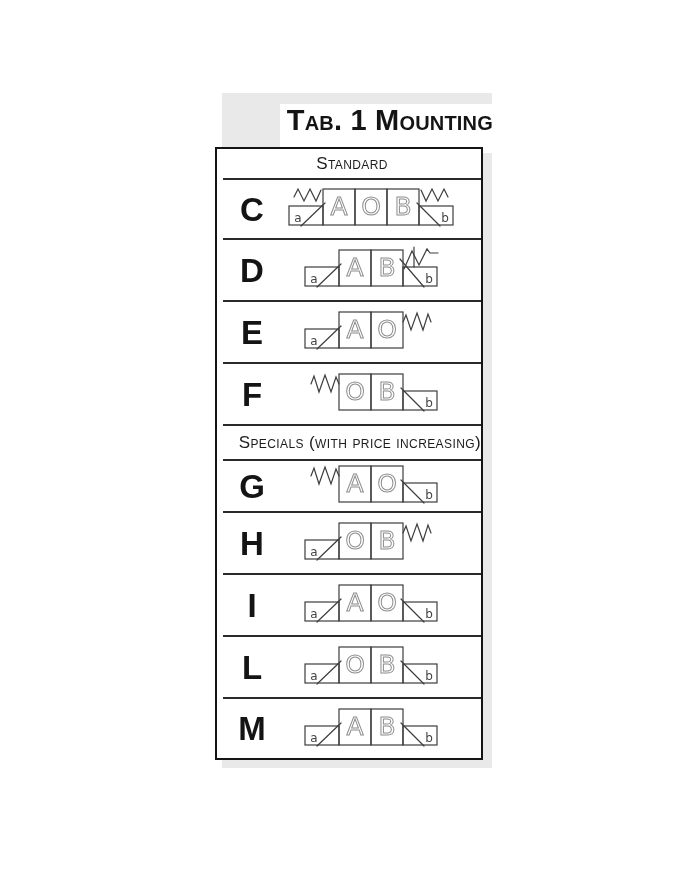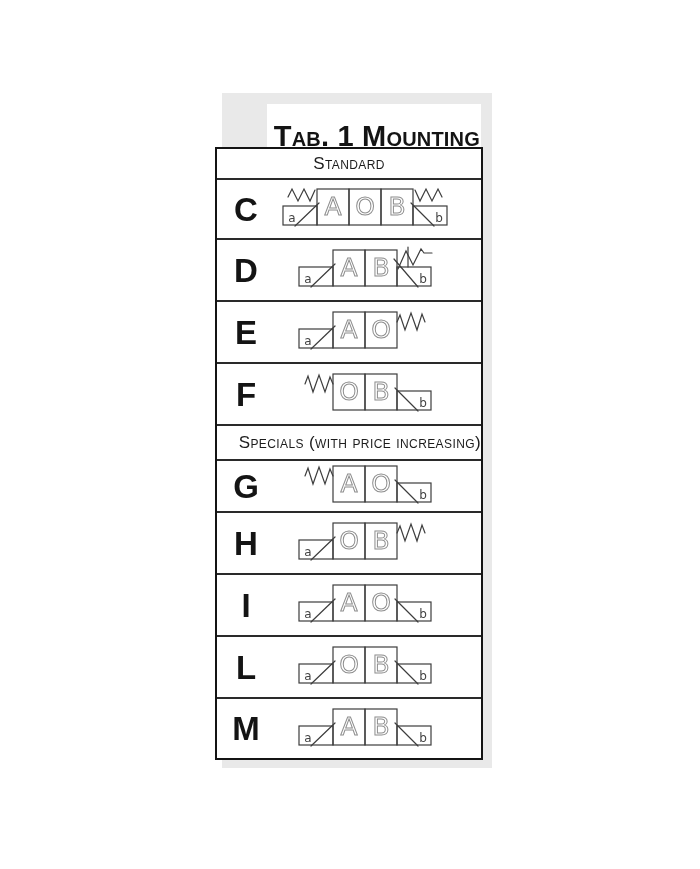--- a/index.html
+++ b/index.html
@@ -5,34 +5,35 @@
   html,body{margin:0;padding:0;}
   body{
     width:700px;height:869px;background:#ffffff;position:relative;
     font-family:"Liberation Sans", sans-serif;overflow:hidden;
   }
   .panel{
     position:absolute;left:222px;top:93px;width:270px;height:675px;
     background:#e9e9e9;
   }
   .titlebox{
-    position:absolute;left:267px;top:104px;width:214px;height:49px;
-    background:#ffffff;display:flex;align-items:flex-end;justify-content:flex-end;
+    position:absolute;left:280px;top:104px;width:214px;height:49px;
+    background:#ffffff;display:flex;align-items:flex-start;justify-content:flex-end;
   }
   .title{
     font-variant:small-caps;font-weight:bold;font-size:29px;color:#141414;
     padding-right:1px;white-space:nowrap;letter-spacing:0.2px;
   }
   .mtable{
     position:absolute;left:215px;top:147px;width:268px;height:613px;
     background:#ffffff;border:2px solid #141414;box-sizing:border-box;
   }
   .trow{
     position:relative;display:flex;align-items:center;box-sizing:border-box;
     border-top:2px solid #2a2a2a;
+    margin-left:6px;
   }
   .trow.first{border-top:none;}
   .shead{
     justify-content:center;font-variant:small-caps;font-size:17px;color:#1c1c1c;
     letter-spacing:0.4px;
   }
   .letter{
     width:58px;text-align:center;font-size:33px;font-weight:bold;color:#141414;
     line-height:1;
   }

